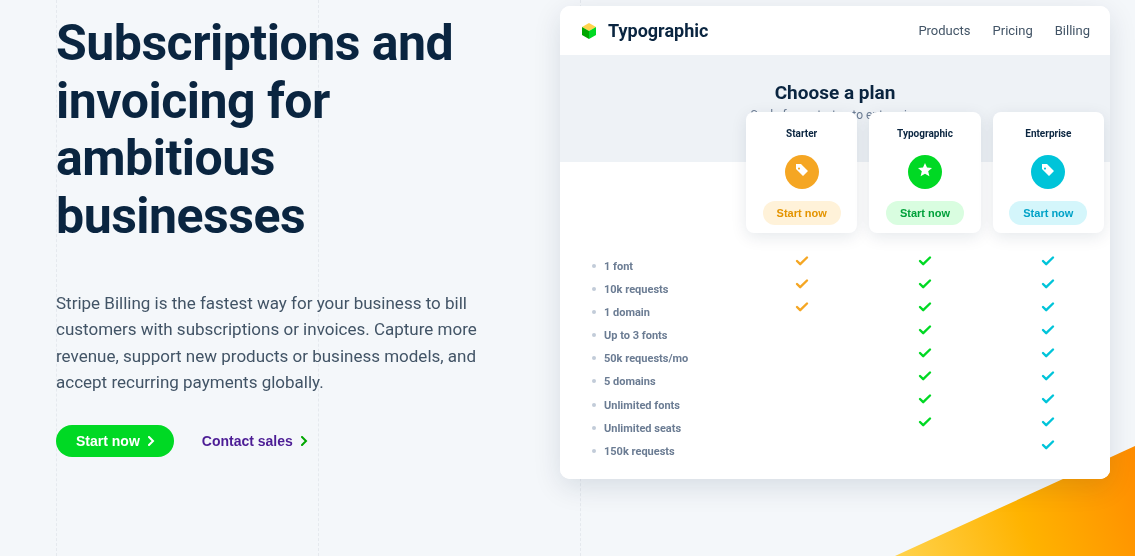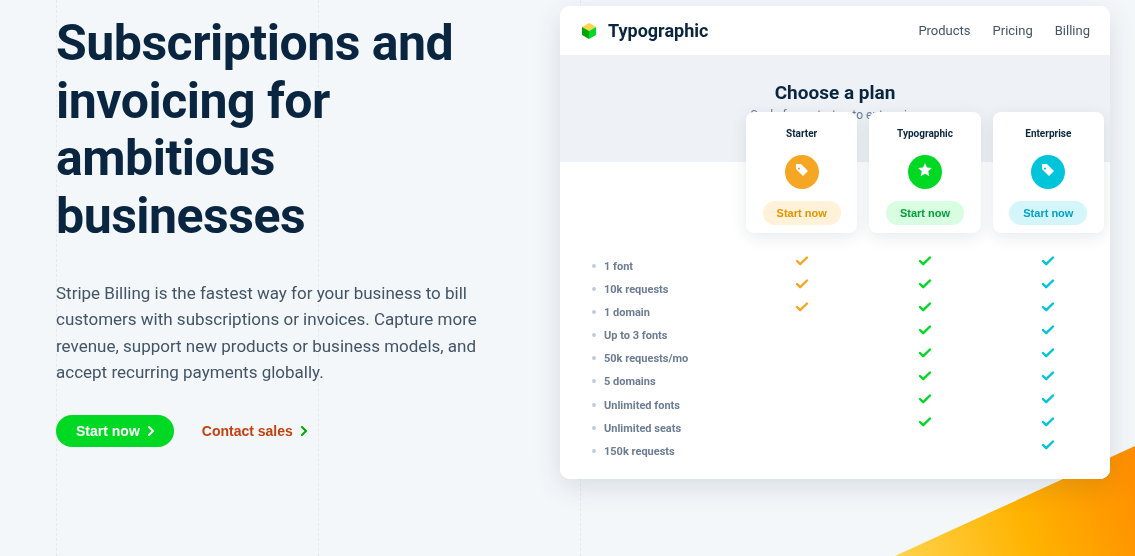--- a/index.html
+++ b/index.html
@@ -27,21 +27,21 @@
       border-left: 1px dashed #e5e9ee;
     }
     .hero-title {
       font-size: 50px;
       font-weight: 700;
       color: #0a2540;
       line-height: 1.15;
       letter-spacing: -0.5px;
     }
     .hero-body {
-      margin-top: 35px;
+      margin-top: 45px;
       font-size: 17px;
       color: #425466;
       line-height: 1.55;
       max-width: 430px;
     }
     .cta-row {
       margin-top: 30px;
       display: flex;
       align-items: center;
       gap: 28px;
@@ -55,21 +55,21 @@
       border-radius: 22px;
       border: none;
       display: inline-flex;
       align-items: center;
       gap: 8px;
       cursor: pointer;
     }
     .btn-link {
       background: none;
       border: none;
-      color: #c2410c;
+      color: #4c1d95;
       font-weight: 600;
       font-size: 14px;
       display: inline-flex;
       align-items: center;
       gap: 8px;
       cursor: pointer;
     }
     .chev { display:inline-block; }
     .right-col {
       flex: 1;

